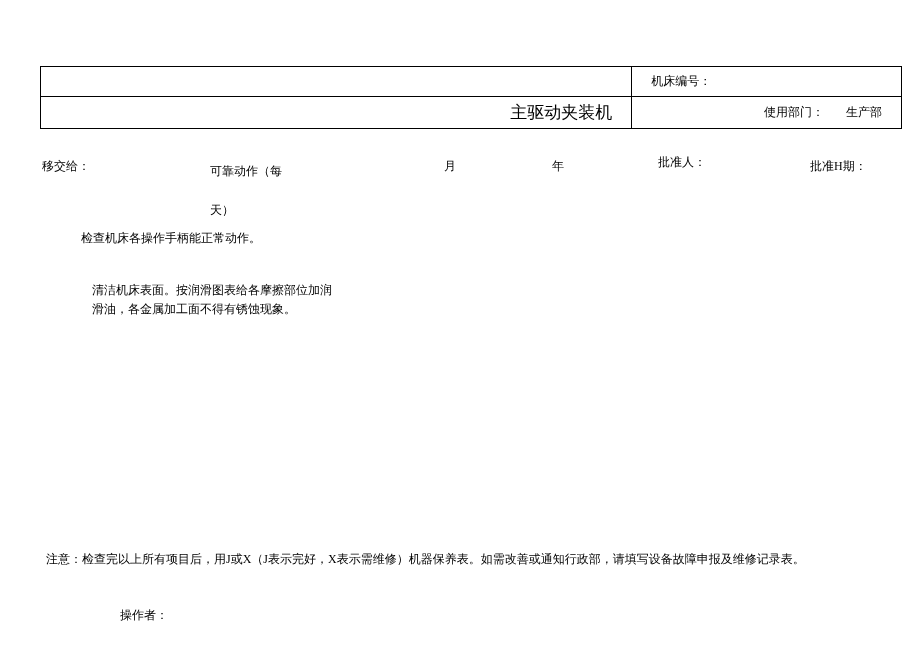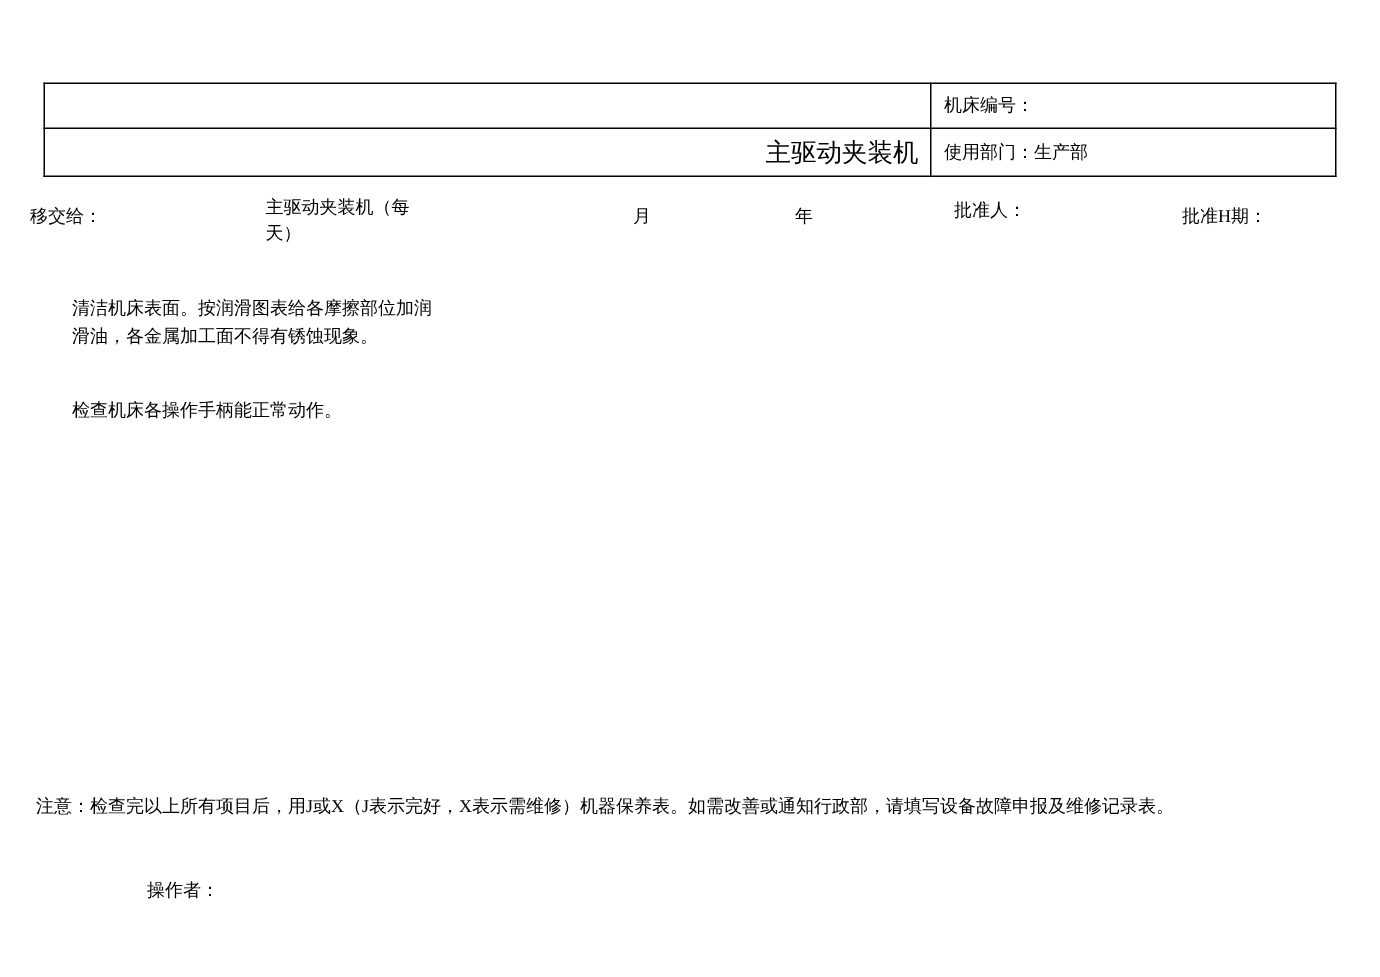--- a/index.html
+++ b/index.html
@@ -1,15 +1,15 @@
 <!DOCTYPE html>
 <html><head>
   <meta charset="utf-8">
   <style>
-    * { box-sizing: border-box; margin: 0; padding: 0; }
+    * { box-sizing: border-box; margin: 0; padding: 11px; }
     body {
       font-family: "SimSun", "宋体", serif;
       font-size: 13px;
       color: #000;
       background: #fff;
       width: 920px;
       height: 651px;
       position: relative;
     }
     .header-table {
@@ -25,21 +25,21 @@
       vertical-align: middle;
       padding: 4px 8px;
     }
     .header-table .row1-left { width: 592px; }
     .header-table .row1-right { width: 270px; font-size: 12px; }
     .header-table .row2-left {
       width: 592px;
       text-align: right;
       font-size: 17px;
     }
-    .header-table .row2-right { width: 270px; font-size: 12px; }
+    .header-table .row2-right { width: 270px; font-size: 12px; text-align: right; }
     .meta-row {
       position: absolute;
       top: 130px;
       left: 20px;
       font-size: 12px;
       width: 870px;
     }
     .meta-row span { display: inline-block; vertical-align: top; }
     .meta-handover { position: absolute; left: 0px; top: 6px; }
     .meta-formtitle { position: absolute; left: 157px; top: 0px; line-height: 1.4; width: 120px; }
@@ -89,32 +89,32 @@
     <td class="row2-right">
       <span>使用部门：</span><span>生产部</span>
     </td>
   </tr>
 </tbody>
   </table>
 
 <div class="meta-row">
   <span class="meta-handover">移交给：</span>
   <span class="meta-formtitle">
-    <span>主驱动夹装机（每</span><br>
+    <span>可靠动作（每</span><br>
     <span>天）</span>
   </span>
   <span class="meta-month">月</span>
   <span class="meta-year">年</span>
   <span class="meta-approver">批准人：</span>
   <span class="meta-approvedate">批准H期：</span>
 </div>
 
 <div class="checks">
+  <div class="check-item tight">检查机床各操作手柄能正常动作。</div>
   <div class="check-item multi">
     <span>清洁机床表面。按润滑图表给各摩擦部位加润</span><br>
     <span>滑油，各金属加工面不得有锈蚀现象。</span>
   </div>
-  <div class="check-item tight">检查机床各操作手柄能正常动作。</div>
 </div>
 
 <div class="note">注意：检查完以上所有项目后，用J或X（J表示完好，X表示需维修）机器保养表。如需改善或通知行政部，请填写设备故障申报及维修记录表。</div>
 
 <div class="operator">操作者：</div>
 
 </body></html>

